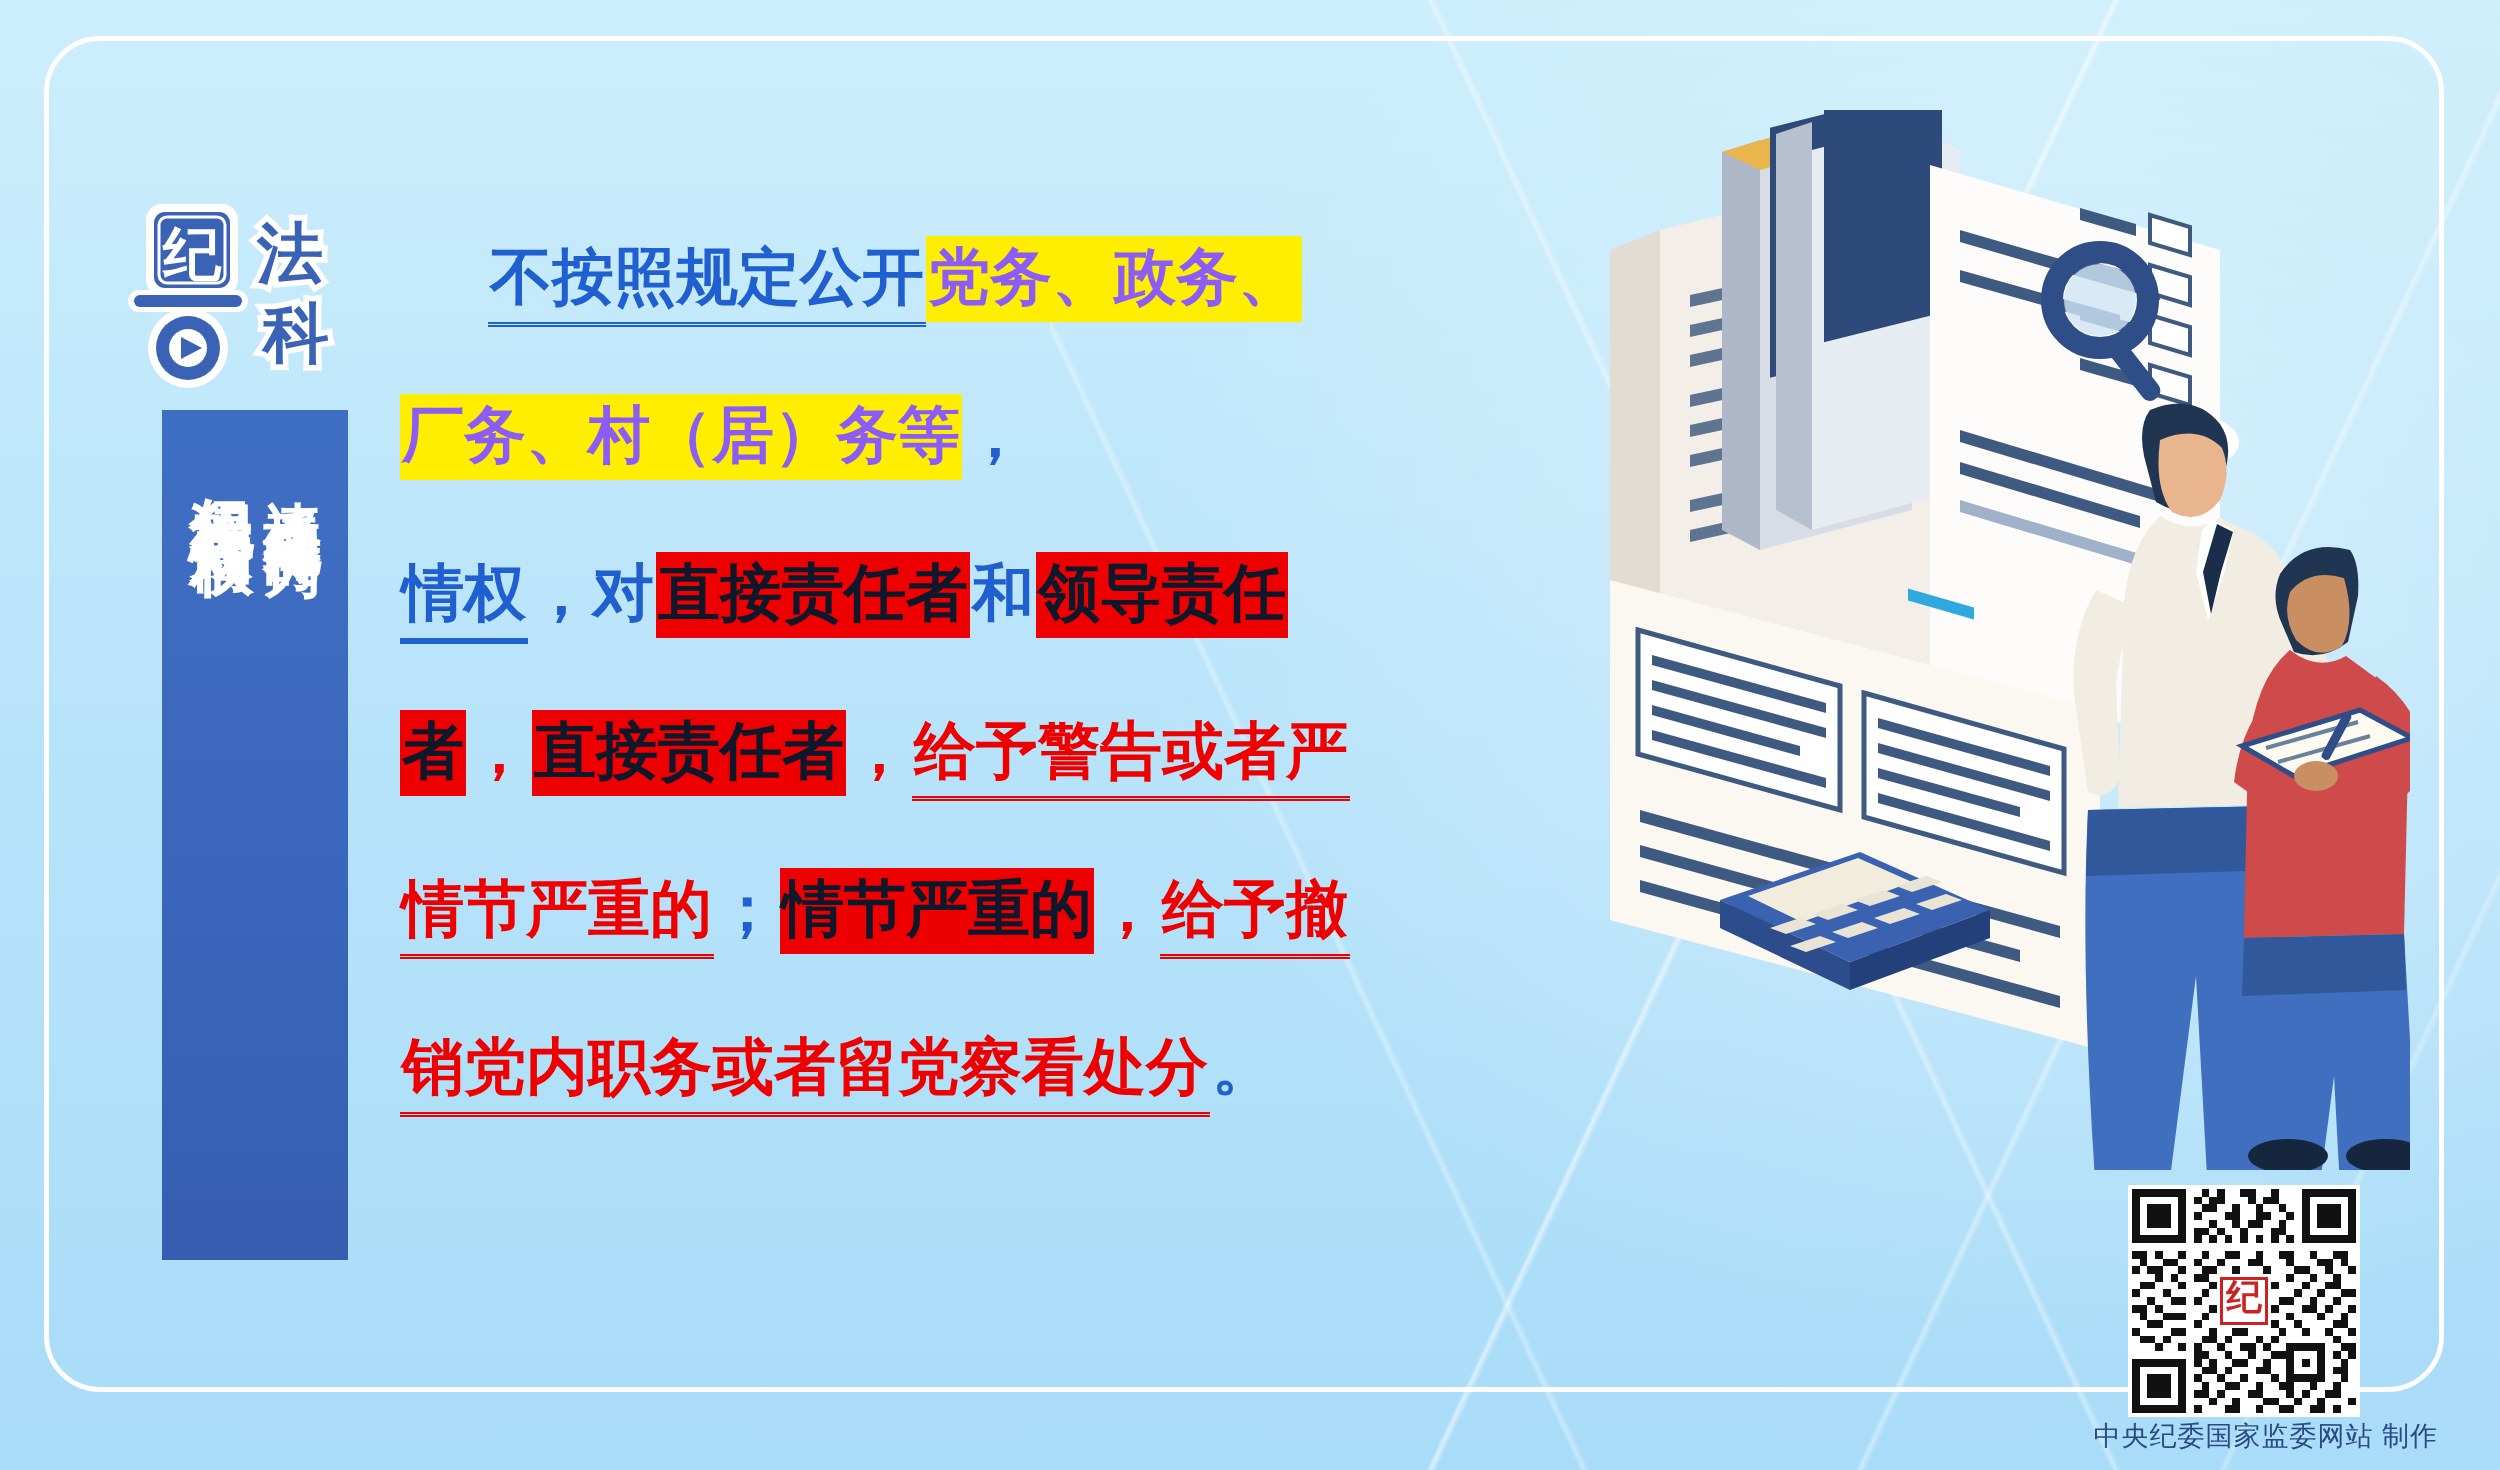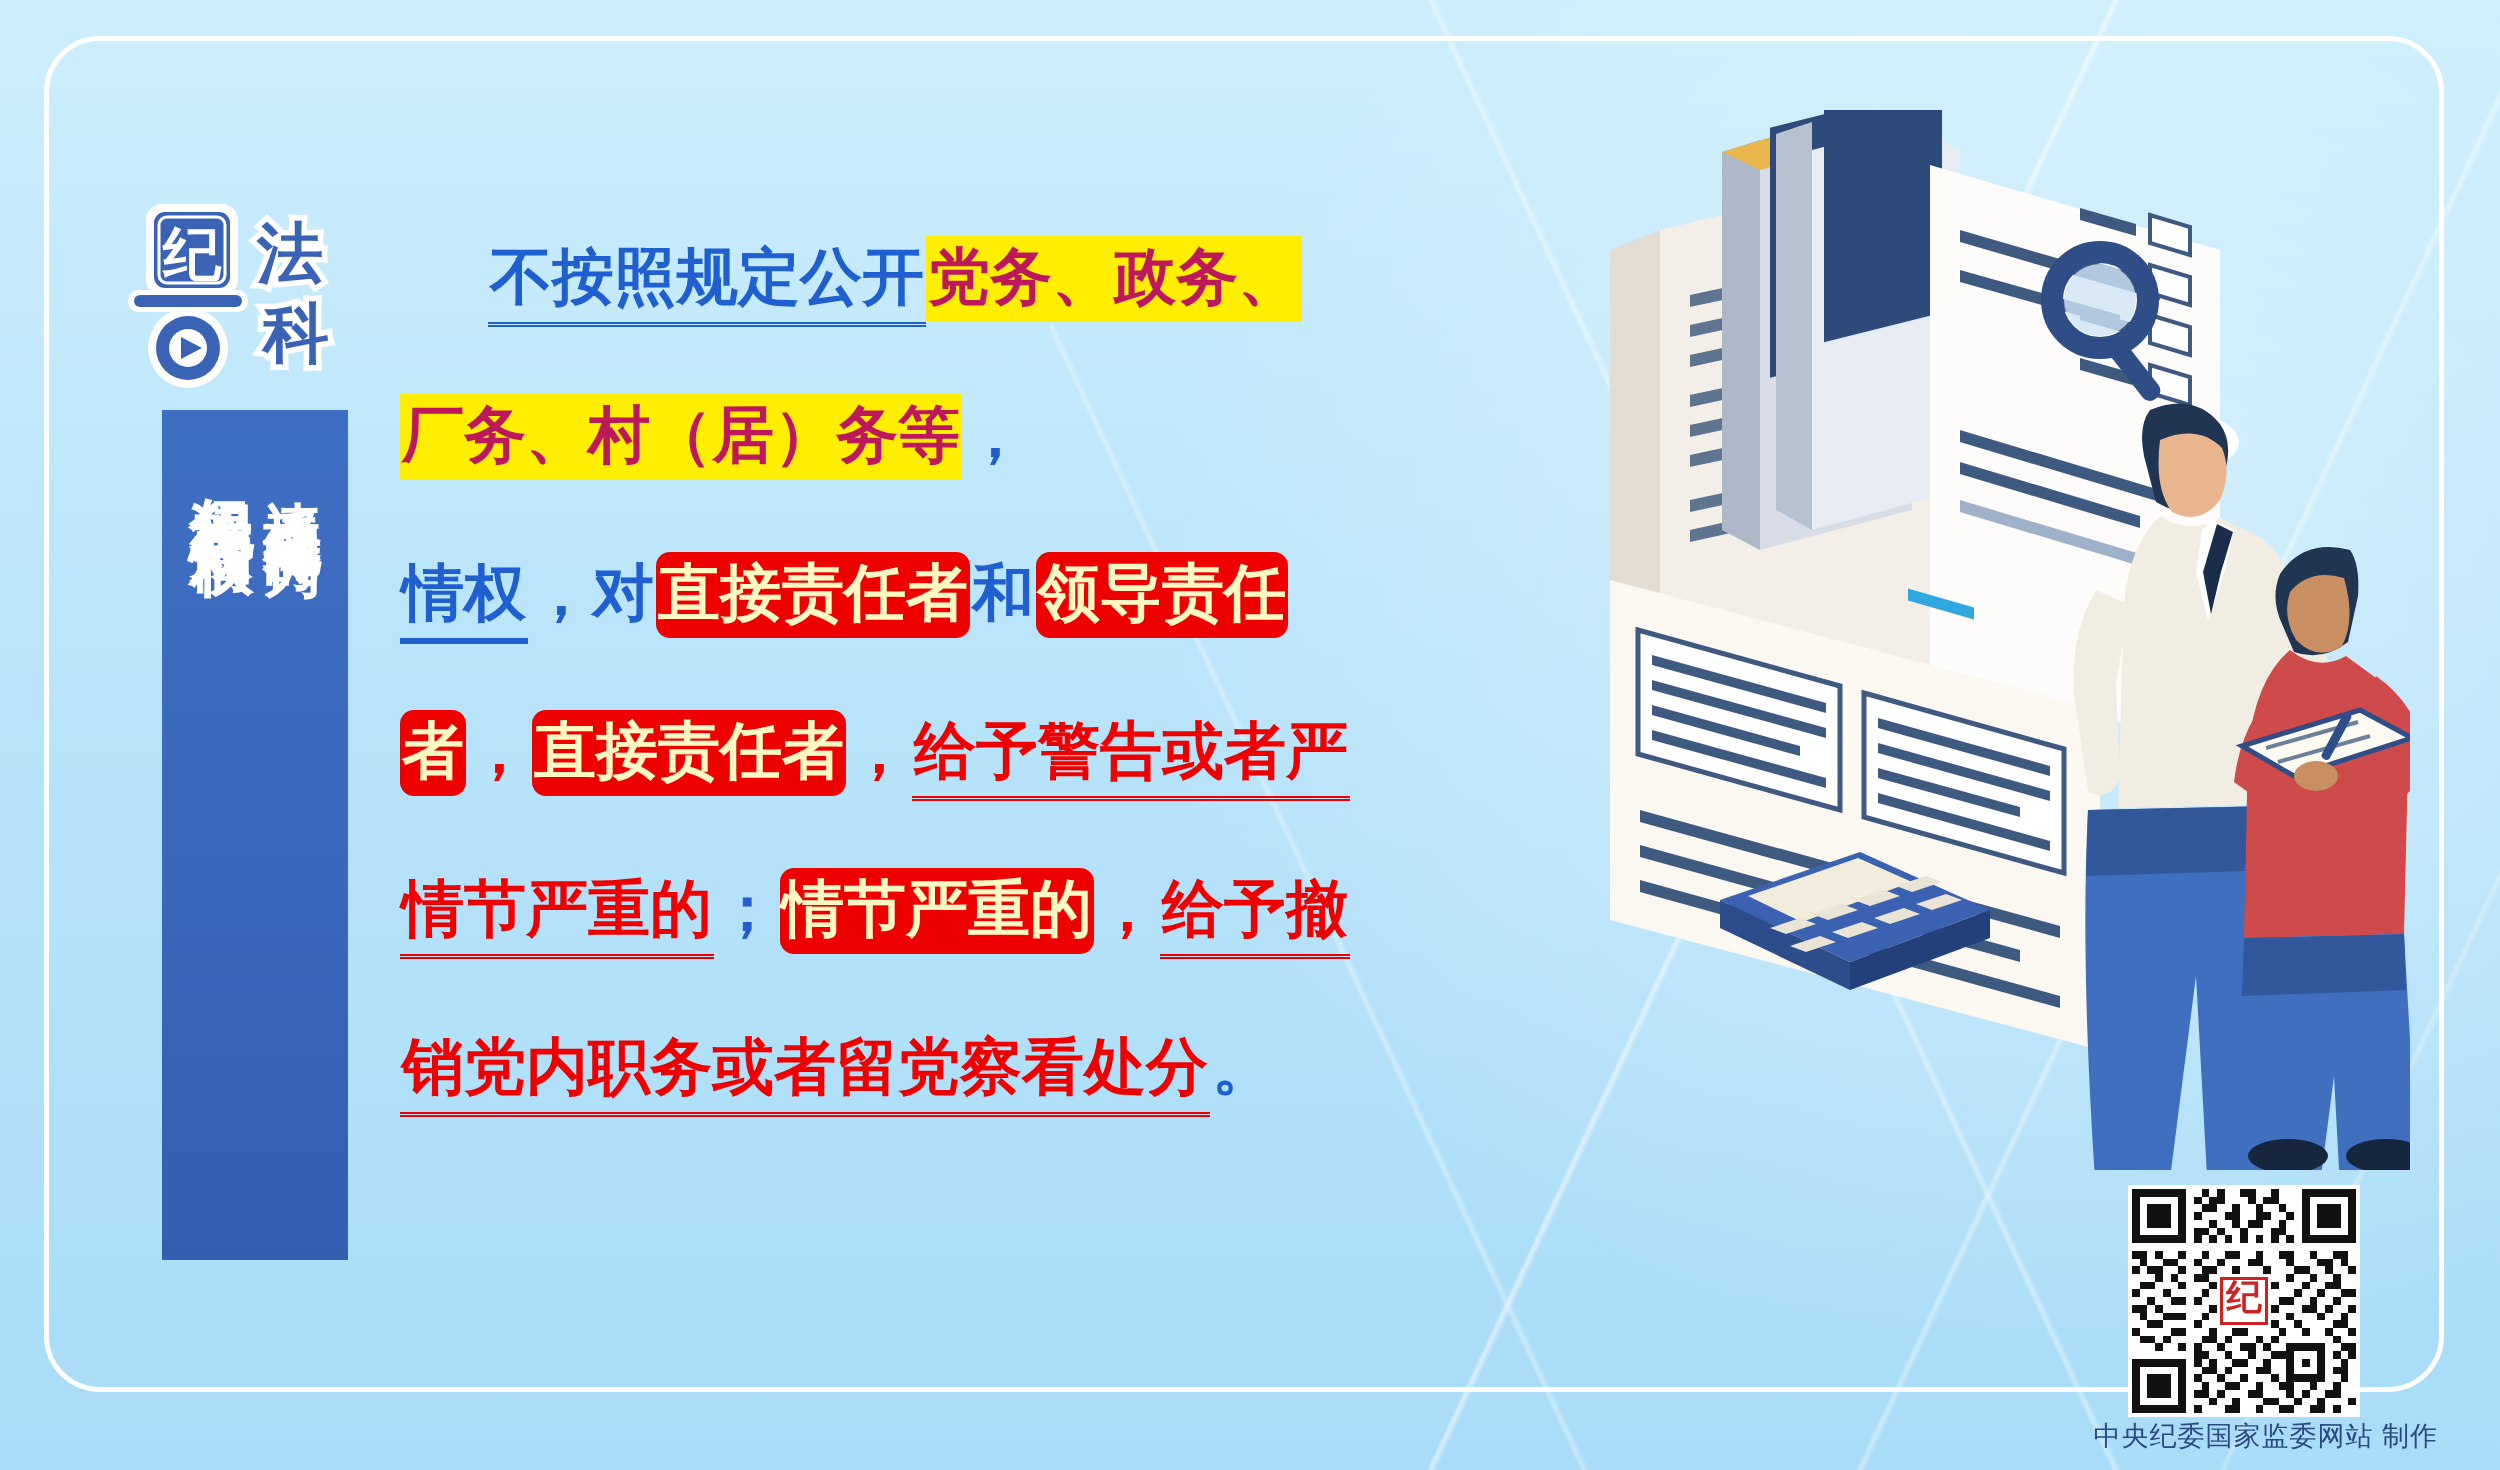--- a/index.html
+++ b/index.html
@@ -65,22 +65,22 @@
   }
   .line.indent{padding-left:88px;}
   .seg{
     font-family:"Liberation Serif","DejaVu Serif",serif;
     font-weight:700;font-size:62px;line-height:1.0;
     display:inline-block;padding:10px 2px 14px 2px;
   }
   .seg.blue{color:#1f5fd0;}
   .seg.blue-dbl{color:#1f5fd0;border-bottom:5px double #1f5fd0;padding-bottom:14px;}
   .seg.blue-sgl{color:#1f5fd0;border-bottom:6px solid #1f5fd0;padding-bottom:14px;text-align:right;}
-  .seg.yellow{color:#be185d;background:#ffee00;}
-  .seg.redbg{color:#fef9c3;background:#ee0000;border-radius:14px;}
+  .seg.yellow{color:#8b5cf6;background:#ffee00;}
+  .seg.redbg{color:#0f172a;background:#ee0000;}
   .seg.red-dbl{color:#ee0000;border-bottom:5px double #ee0000;padding-bottom:14px;}
   .seg.punct-blue{color:#1f5fd0;}
   .seg.punct-red{color:#ee0000;}
 
   
   .illus{position:absolute;left:1460px;top:110px;width:950px;height:1060px;}
   .illus svg{display:block;}
 
   
   .qr{position:absolute;left:2128px;top:1185px;width:232px;height:232px;background:#fff;padding:4px;box-sizing:border-box;}

